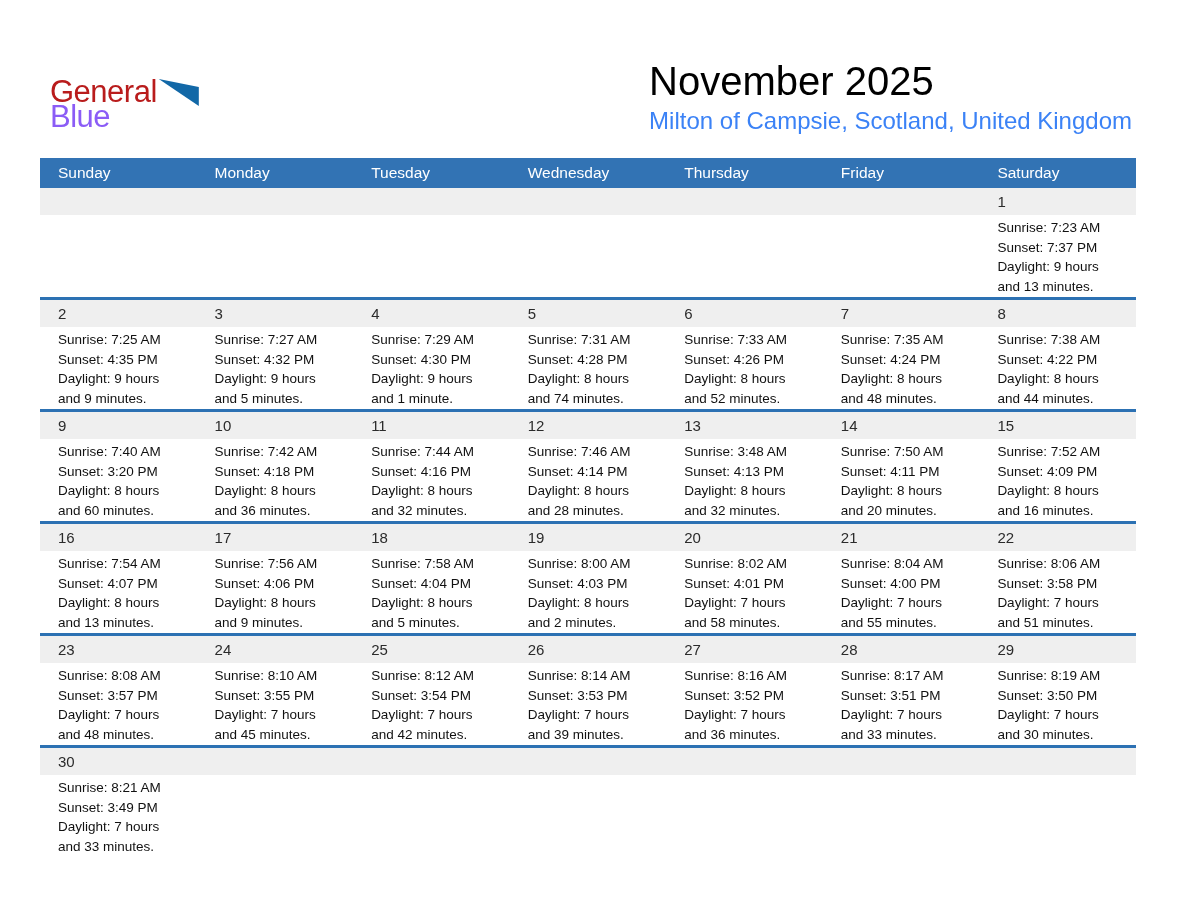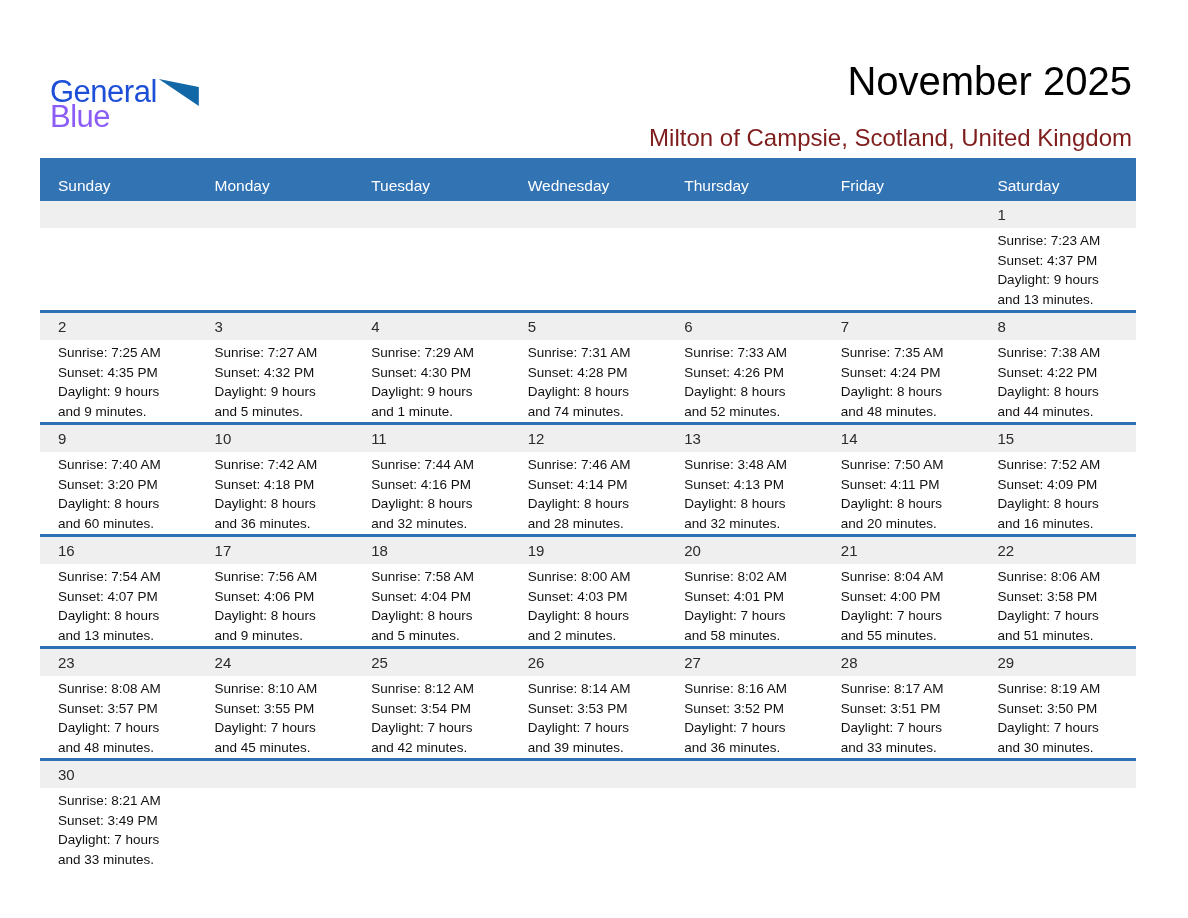--- a/index.html
+++ b/index.html
@@ -23,21 +23,21 @@
     top: 76px;
     width: 150px;
   }
   .logo-top {
     display: flex;
     align-items: flex-start;
   }
   .logo-general {
     font-size: 31px;
     line-height: 31px;
-    color: #1d4ed8;
+    color: #b91c1c;
     letter-spacing: -0.5px;
   }
   .logo-triangle {
     width: 40px;
     height: 27px;
     margin-left: 2px;
     margin-top: 3px;
     background: #1268a7;
     clip-path: polygon(0% 0%, 100% 30%, 100% 100%);
   }
@@ -46,53 +46,53 @@
     font-size: 31px;
     line-height: 31px;
     margin-top: -6px;
     color: #8b5cf6;
     letter-spacing: -0.5px;
   }
   .titles {
     position: absolute;
     top: 58px;
     right: 56px;
-    text-align: right;
+    text-align: left;
   }
   .title {
     font-size: 40px;
     line-height: 46px;
     color: #000000;
     font-weight: 400;
   }
   .subtitle {
     font-size: 24px;
     line-height: 30px;
-    margin-top: 19px;
-    color: #7f1d1d;
+    margin-top: 2px;
+    color: #3b82f6;
     font-weight: 400;
   }
 
   
   table.cal {
     position: absolute;
     left: 40px;
     top: 158px;
     width: 1096px;
     border-collapse: collapse;
     table-layout: fixed;
   }
   table.cal thead th {
     background: #3273b4;
     color: #ffffff;
     font-weight: 400;
     font-size: 15.5px;
     text-align: left;
     height: 30px;
-    padding: 13px 0 0 18px;
+    padding: 0 0 0 18px;
     vertical-align: middle;
   }
   table.cal td {
     padding: 0;
     vertical-align: top;
   }
   table.cal tbody tr + tr td {
     border-top: 3px solid #2c71b3;
   }
   .strip {
@@ -182,21 +182,21 @@
               <span></span>
             </div>
             <div class="cellbody"></div>
           </td>
           <td>
             <div class="strip">
               <span>1</span>
             </div>
             <div class="cellbody">
               <div class="line">Sunrise: 7:23 AM</div>
-              <div class="line">Sunset: 4:37 PM</div>
+              <div class="line">Sunset: 7:37 PM</div>
               <div class="line">Daylight: 9 hours</div>
               <div class="line">and 13 minutes.</div>
             </div>
           </td>
         </tr>
         <tr>
           <td>
             <div class="strip">
               <span>2</span>
             </div>

